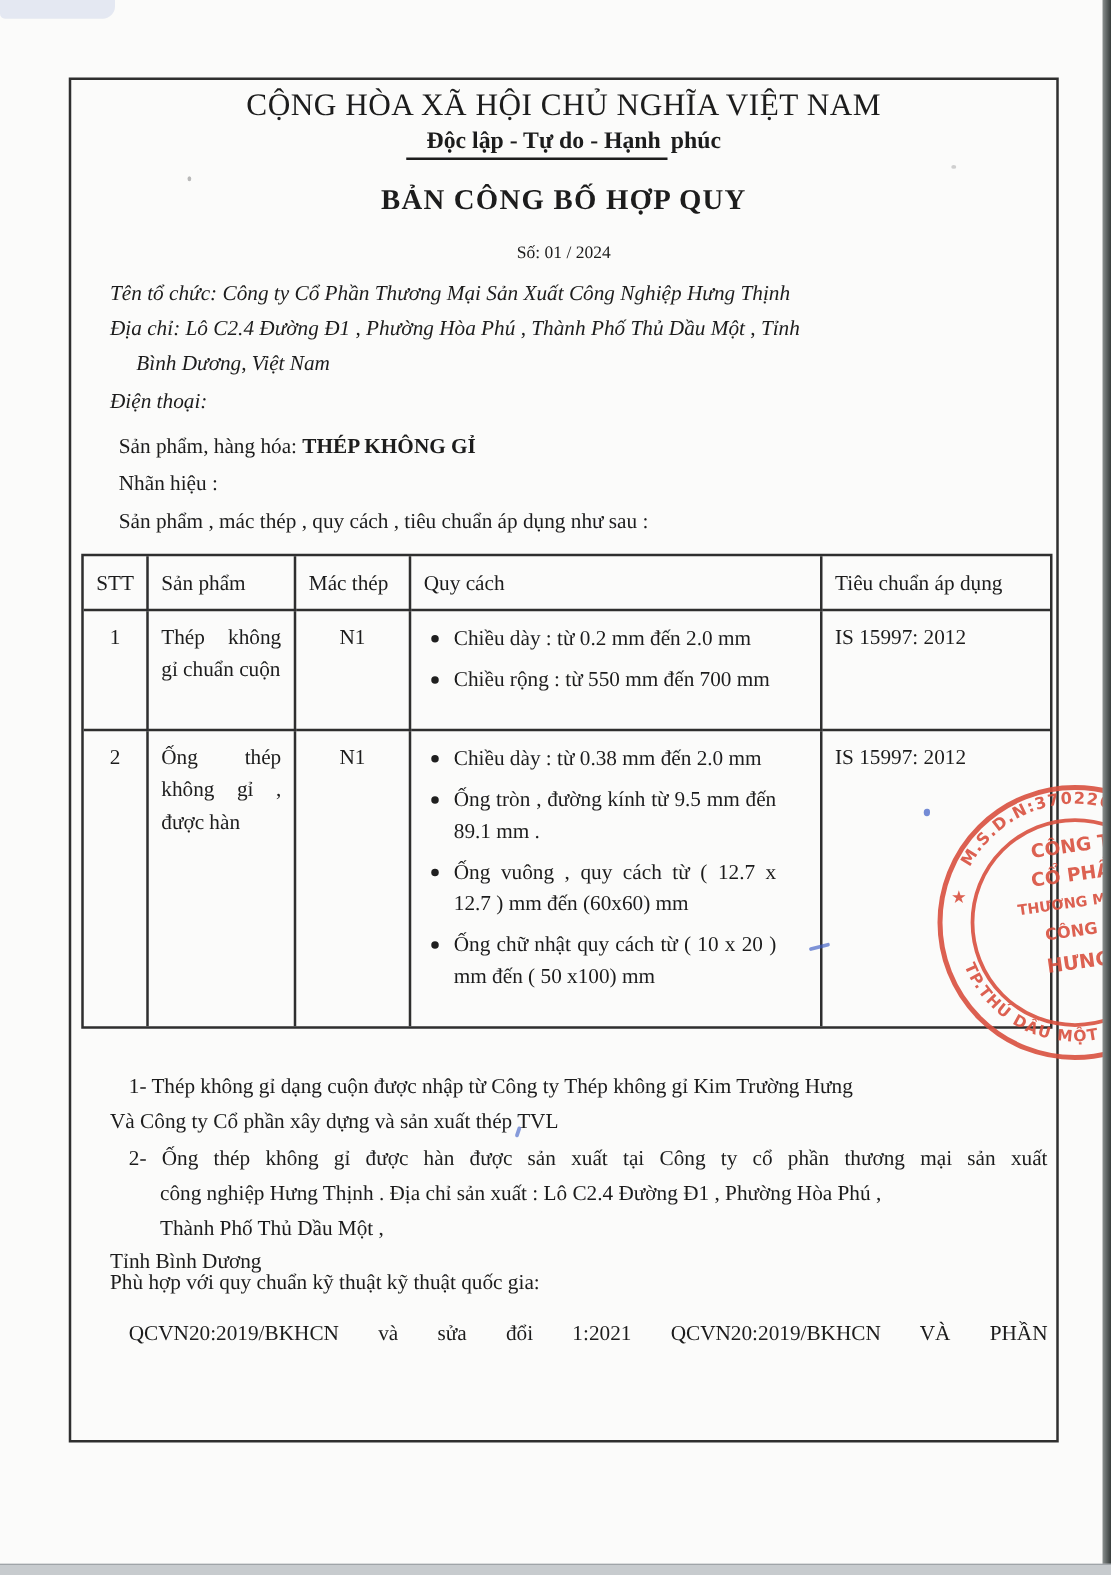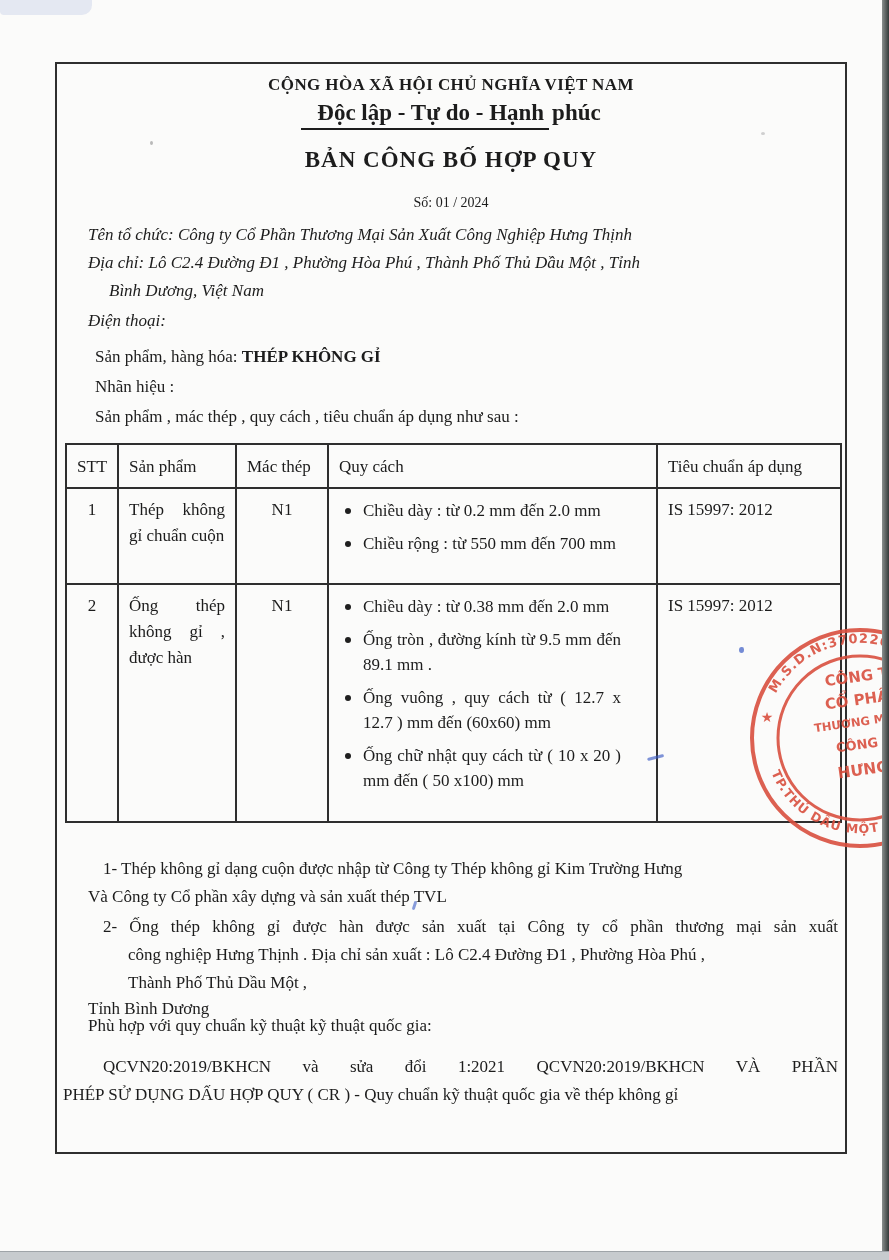--- a/index.html
+++ b/index.html
@@ -7,22 +7,22 @@
     position:relative;width:889px;height:1260px;overflow:hidden;
     background:#fbfbfa;color:#1c1c1c;
     font-family:"Liberation Serif","DejaVu Serif",serif;
     font-size:17px;line-height:26px;
   }
   .abs{position:absolute;}
   
   .frame{left:55px;top:62px;width:788px;height:1088px;border:2px solid #2f2f2f;}
   
   .center{left:65px;width:772px;text-align:center;}
-  .country{top:72px;font-weight:bold;font-size:17px;letter-spacing:.4px;}
-  .motto{top:100px;font-weight:bold;font-size:23px;}
+  .country{top:72px;font-weight:normal;font-size:25px;letter-spacing:.4px;}
+  .motto{top:100px;font-weight:bold;font-size:19px;}
   .motto-main{border-bottom:2.5px solid #1d1d1d;padding:0 5px 3px 16px;}
   .motto-tail{margin-left:3px;}
   .doc-title{top:147px;font-weight:bold;font-size:23px;letter-spacing:1px;}
   .doc-number{top:190px;font-size:14px;}
   
   .bl{left:88px;width:752px;font-style:italic;}
   .bl2{left:95px;width:745px;}
   .b-org1{top:222px;} .b-org2{top:250px;} .b-org3{top:278px;margin-left:21px;} .b-phone{top:308px;}
   .b-prod{top:344px;} .b-brand{top:374px;} .b-intro{top:404px;}
   .bold{font-weight:bold;}
@@ -143,21 +143,20 @@
   </div>
 
   <div class="abs n1">1- Thép không gỉ dạng cuộn được nhập từ Công ty Thép không gỉ Kim Trường Hưng</div>
   <div class="abs n2">Và Công ty Cổ phần xây dựng và sản xuất thép TVL</div>
   <div class="abs n3">2- Ống thép không gỉ được hàn được sản xuất tại Công ty cổ phần thương mại sản xuất</div>
   <div class="abs n4">công nghiệp Hưng Thịnh . Địa chỉ sản xuất : Lô C2.4 Đường Đ1 , Phường Hòa Phú ,</div>
   <div class="abs n5">Thành Phố Thủ Dầu Một ,</div>
   <div class="abs n6">Tỉnh Bình Dương</div>
   <div class="abs n7">Phù hợp với quy chuẩn kỹ thuật kỹ thuật quốc gia:</div>
   <div class="abs n8">QCVN20:2019/BKHCN và sửa đổi 1:2021 QCVN20:2019/BKHCN VÀ PHẦN</div>
-  <div class="abs n9">PHÉP SỬ DỤNG DẤU HỢP QUY ( CR ) -  Quy chuẩn kỹ thuật quốc gia về thép không gỉ</div>
 
   <svg class="abs stamp" viewBox="0 0 300 260" width="300" height="260">
     <defs>
       <path id="arcTop" d="M 33.9 81.8 A 95 95 0 0 1 206.1 81.8" fill="none"></path>
       <path id="arcBottom" d="M 30.7 154.5 A 95 95 0 0 0 202.3 169.5" fill="none"></path>
     </defs>
     <circle cx="120" cy="122" r="108" fill="none" stroke="#d9503f" stroke-width="4"></circle>
     <circle cx="120" cy="122" r="82" fill="none" stroke="#d9503f" stroke-width="3"></circle>
     <text font-size="13" letter-spacing="1" fill="#d9503f">
       <textPath href="#arcTop" startOffset="2%">M.S.D.N:37022666</textPath>

